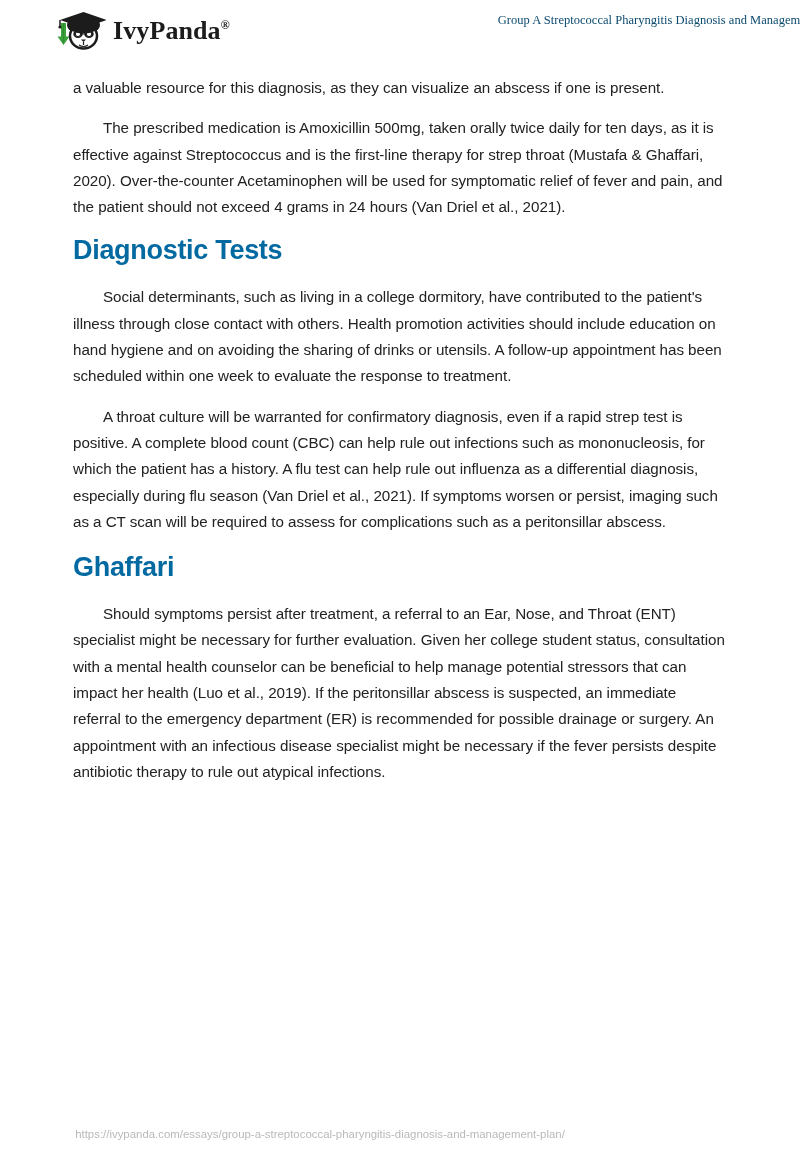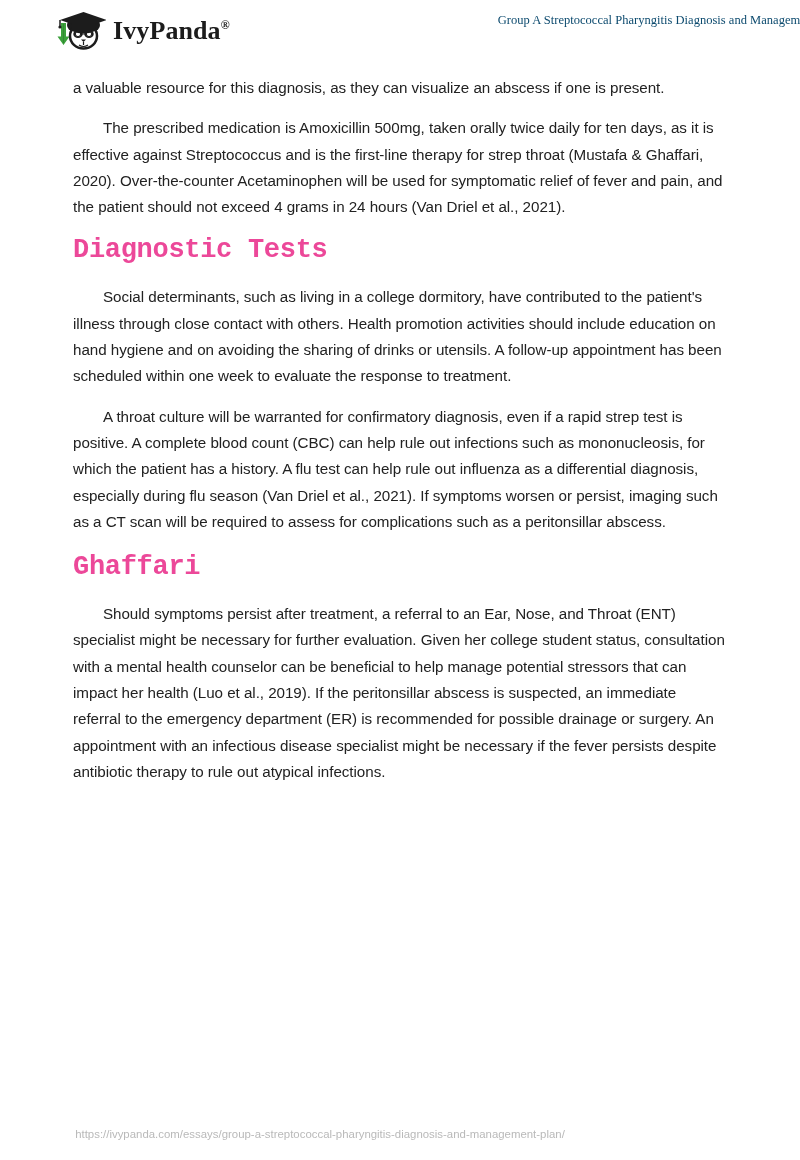--- a/index.html
+++ b/index.html
@@ -84,23 +84,22 @@
     letter-spacing: -0.05px;
   }
   p.para.indent {
     text-indent: 30px;
   }
   h2.section {
     margin: 13px 0 18px 0;
     font-size: 27px;
     line-height: 32px;
     font-weight: bold;
-    color: #ec4899;
+    color: #0369a1;
     letter-spacing: -0.3px;
-    font-family: Liberation Mono, monospace;
   }
   h2.section.tight-top {
     margin-top: 16px;
   }
 
   
   .page-footer {
     position: absolute;
     left: 0;
     bottom: 18px;

